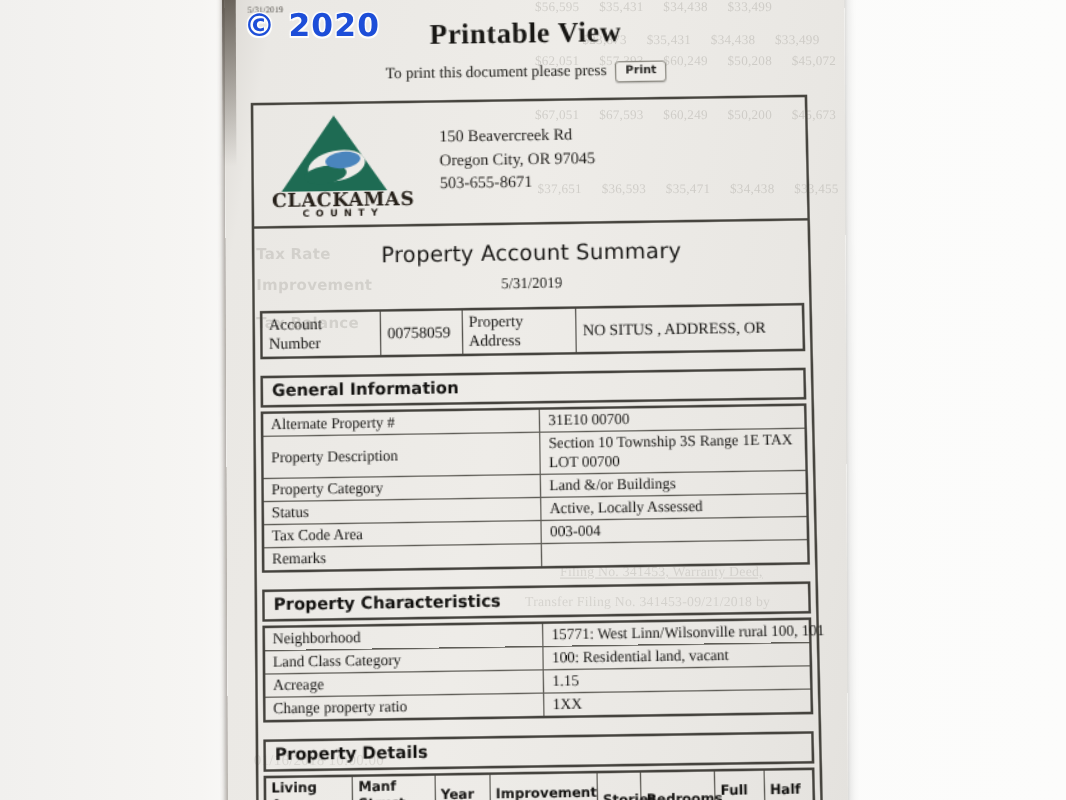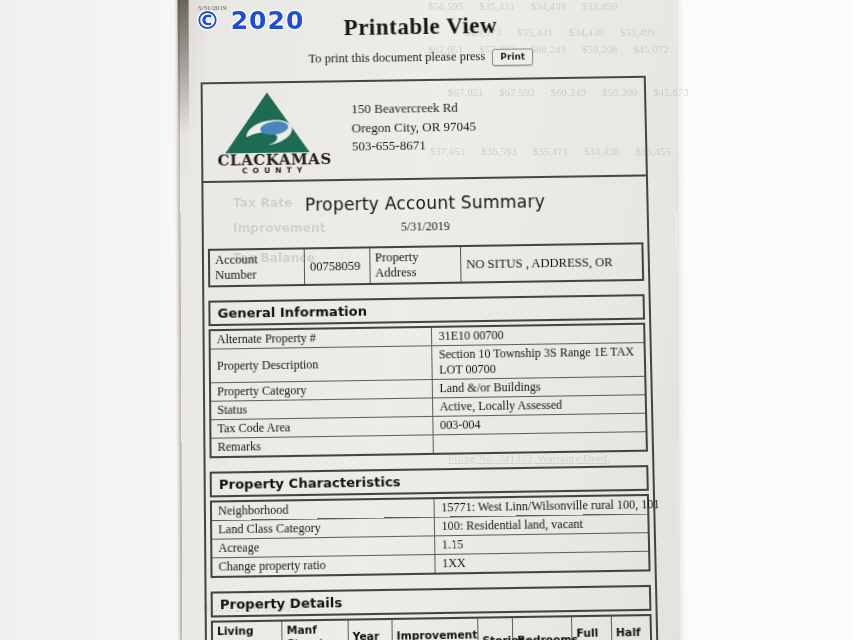--- a/index.html
+++ b/index.html
@@ -14,23 +14,23 @@
          transform:rotate(-0.25deg);
          box-shadow:-2px 0 4px rgba(70,60,48,.45), 3px 0 7px rgba(0,0,0,.10);}
   .paper::before{content:"";position:absolute;left:-2px;top:0;width:11px;height:160px;
          background:linear-gradient(180deg,rgba(52,44,34,.75),rgba(52,44,34,0) 92%);}
 
   
   .ghosts{position:absolute;inset:0;pointer-events:none;padding-left:16px;}
   .ghost{position:absolute;color:#8f8c85;opacity:.30;font:11px "Liberation Serif",serif;
          white-space:nowrap;letter-spacing:.2px;}
   .ghost.nums{word-spacing:13px;font-size:10.5px;}
-  .ghost.boldg{font:bold 12px "DejaVu Sans",sans-serif;opacity:.26;margin-left:28px;}
+  .ghost.boldg{font:bold 12px "DejaVu Sans",sans-serif;opacity:.26;}
   .g0{left:428px;top:1px;}  .g1{left:466px;top:27px;}
-  .g2{left:428px;top:44px;} .g3{left:428px;top:87px;margin-left:20px;}
+  .g2{left:428px;top:44px;} .g3{left:428px;top:87px;}
   .g4{left:430px;top:146px;}
   .g5{left:205px;top:196px;} .g6{left:205px;top:221px;font-size:10px;}
   .g7{left:205px;top:251px;}
   .g8{left:448px;top:452px;opacity:.24;text-decoration:underline;} .g9{left:420px;top:476px;opacity:.24;}
   .g10{left:203px;top:601px;font-size:12px;opacity:.22;}
 
   
   .sheet{position:absolute;left:190px;top:0;width:460px;height:720px;
          transform:perspective(1600px) rotateX(3deg) rotate(-0.85deg);
          transform-origin:50% 0;color:#1a1916;}
@@ -102,20 +102,21 @@
   <div class="ghosts">
     <span class="ghost nums g0">$56,595  $35,431  $34,438  $33,499</span>
     <span class="ghost nums g1">$23,873  $35,431  $34,438  $33,499</span>
     <span class="ghost nums g2">$62,051  $57,393  $60,249  $50,208  $45,072</span>
     <span class="ghost nums g3">$67,051  $67,593  $60,249  $50,200  $45,673</span>
     <span class="ghost nums g4">$37,651  $36,593  $35,471  $34,438  $33,455</span>
     <span class="ghost boldg g5">Tax Rate</span>
     <span class="ghost boldg g6">Improvement</span>
     <span class="ghost boldg g7">Tax Balance</span>
     <span class="ghost g8">Filing No. 341453, Warranty Deed,</span>
+    <span class="ghost g9">Transfer Filing No. 341453-09/21/2018 by</span>
     <span class="ghost g10">01/16/2018 10:00:00</span>
   </div>
 
   <div class="sheet">
     <div class="page-date">5/31/2019</div>
 
     <div class="pv-title">Printable View</div>
 
     <div class="print-line">
       <span>To print this document please press</span><span class="print-btn">Print</span>

